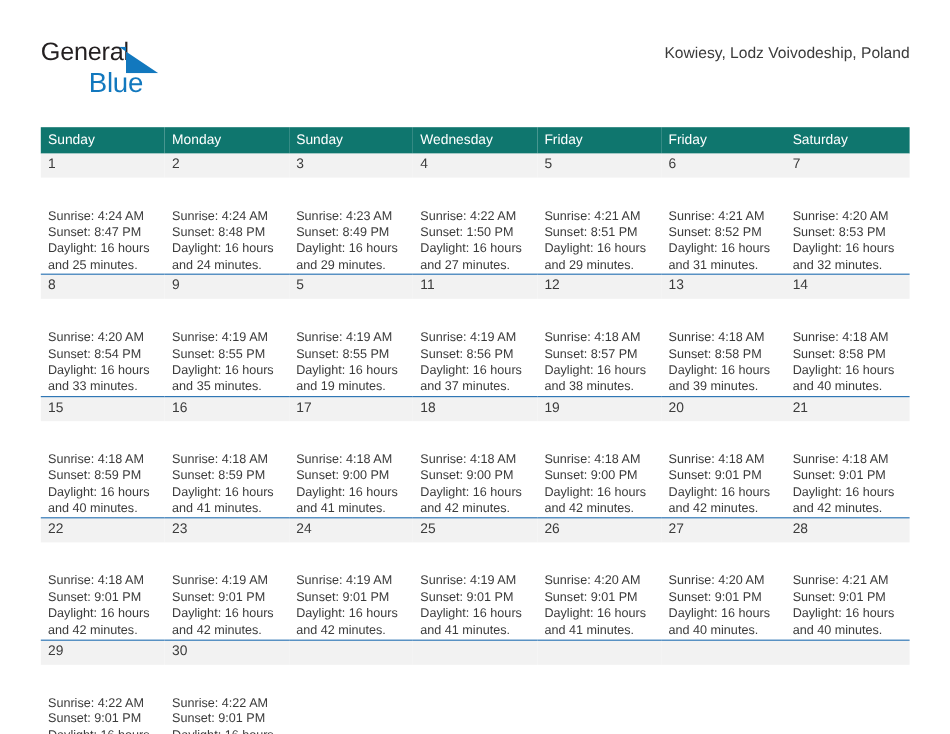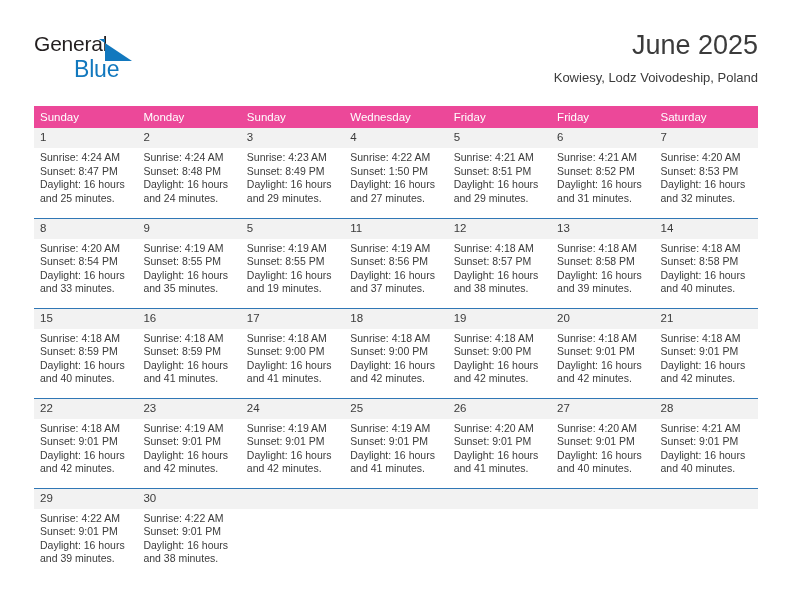--- a/index.html
+++ b/index.html
@@ -68,21 +68,21 @@
 
   
   .calendar {
     position: absolute;
     left: 34px; top: 106px;
     width: 724px;
     border-collapse: collapse;
     table-layout: fixed;
   }
   .calendar th {
-    background: #ec4899;
+    background: #0f766e;
     color: #ffffff;
     font-size: 11.5px;
     font-weight: normal;
     text-align: left;
     padding: 5px 0 5px 6px;
     height: 19px;
     border: none;
   }
   .calendar td {
     vertical-align: top;
@@ -101,20 +101,21 @@
     padding: 3px 0 4px 6px;
     line-height: 13px;
     min-height: 20px;
   }
   .details {
     display: block;
     padding: 3px 6px 0 6px;
     font-size: 10.5px;
     line-height: 13.6px;
     color: #3b3b3b;
+    margin-top: 23px;
   }
   .details span { display: block; white-space: nowrap; }
   .blank-cell { background: transparent; }
   .blank-cell .daynum { background: #f2f2f2; }
 </style>
 </head>
 <body>
 
 <div class="page">
 
@@ -122,21 +123,20 @@
 
     <div class="logo">
       <span class="logo-general">General</span>
       <svg class="logo-tri" viewBox="0 0 33 22">
         <polygon points="0,0 6,0 6,22 33,22" fill="#1278be"></polygon>
       </svg>
       <span class="logo-blue">Blue</span>
     </div>
 
     <div class="title-block">
-      <div class="cal-title">June 2025</div>
       <div class="cal-subtitle">Kowiesy, Lodz Voivodeship, Poland</div>
     </div>
 
   </div>
 
   <table class="calendar">
     <thead>
       <tr>
         <th>Sunday</th>
         <th>Monday</th>

